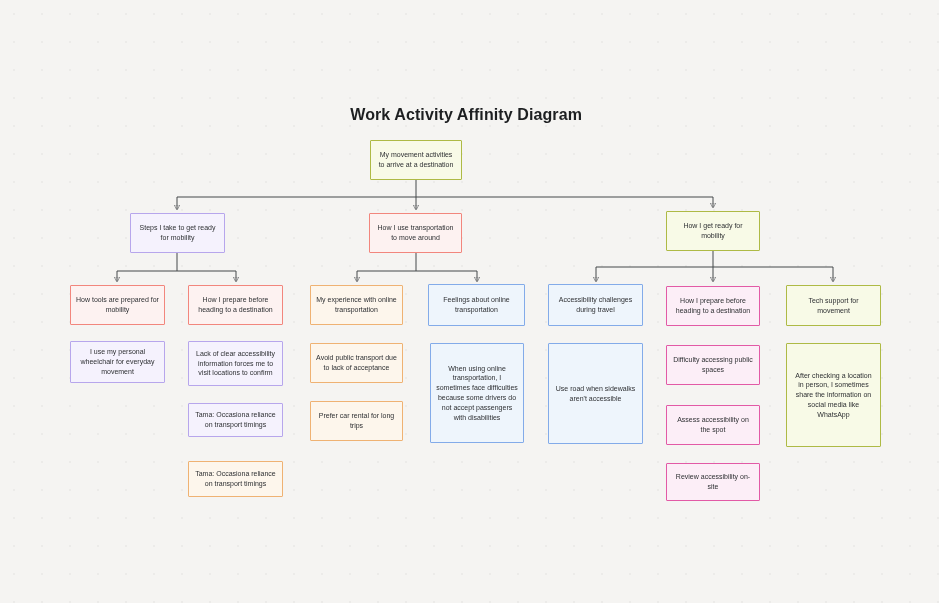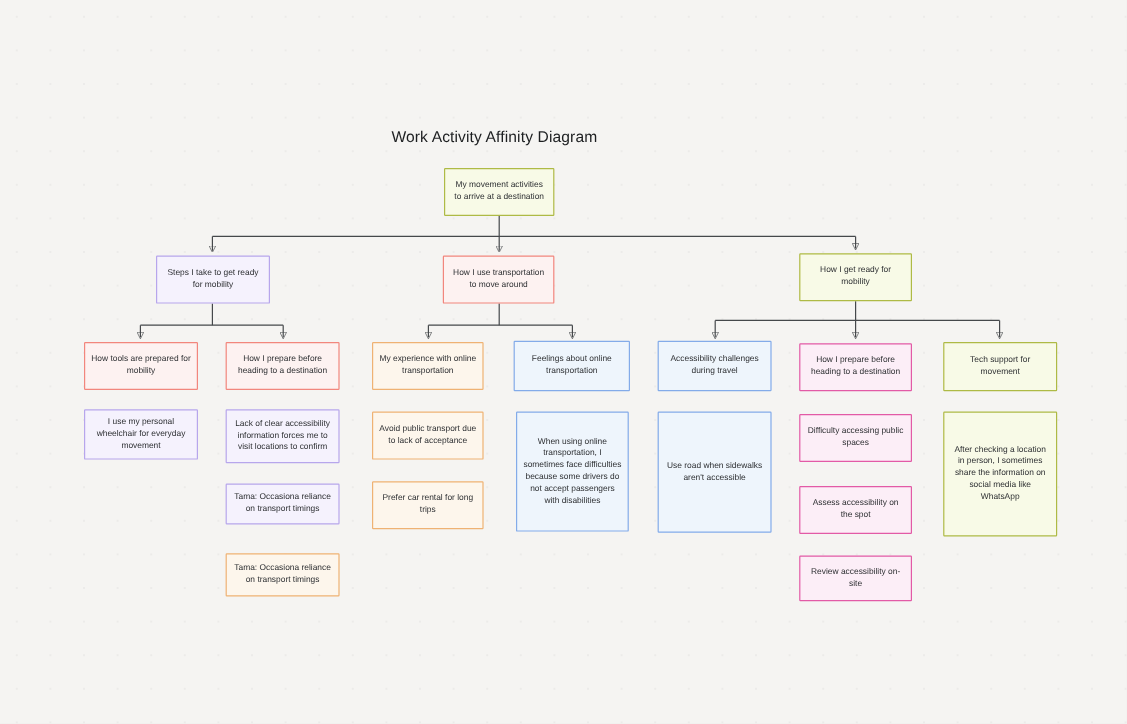--- a/index.html
+++ b/index.html
@@ -11,22 +11,22 @@
     position:relative;
     width:939px;height:603px;
     background:#f5f4f2;
     background-image:radial-gradient(rgba(0,0,0,0.035) 1px, transparent 1px);
     background-size:28px 28px;
     overflow:hidden;
   }
   .title{
     position:absolute;
     left:242px;top:106px;width:340px;
-    text-align:center;
-    font-size:13px;font-weight:400;
+    text-align:right;
+    font-size:16px;font-weight:700;
     color:#1d1f21;
     letter-spacing:0.1px;
   }
   svg.connectors{
     position:absolute;left:0;top:0;
     pointer-events:none;
   }
   svg.connectors path{
     stroke:#45484b;stroke-width:1;fill:none;
   }

